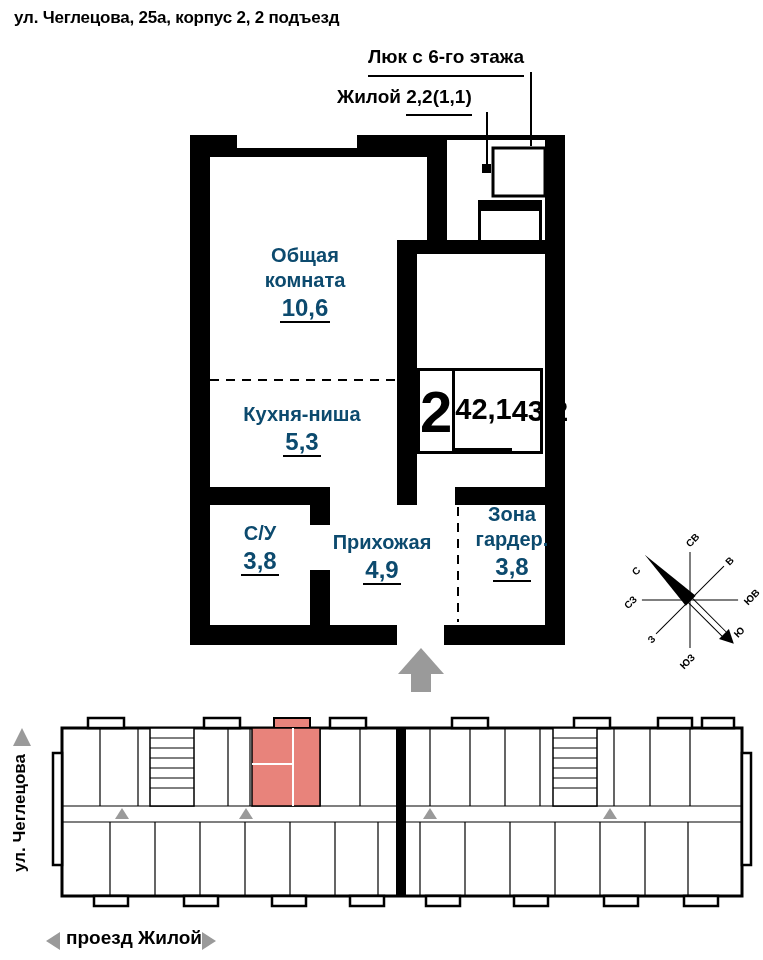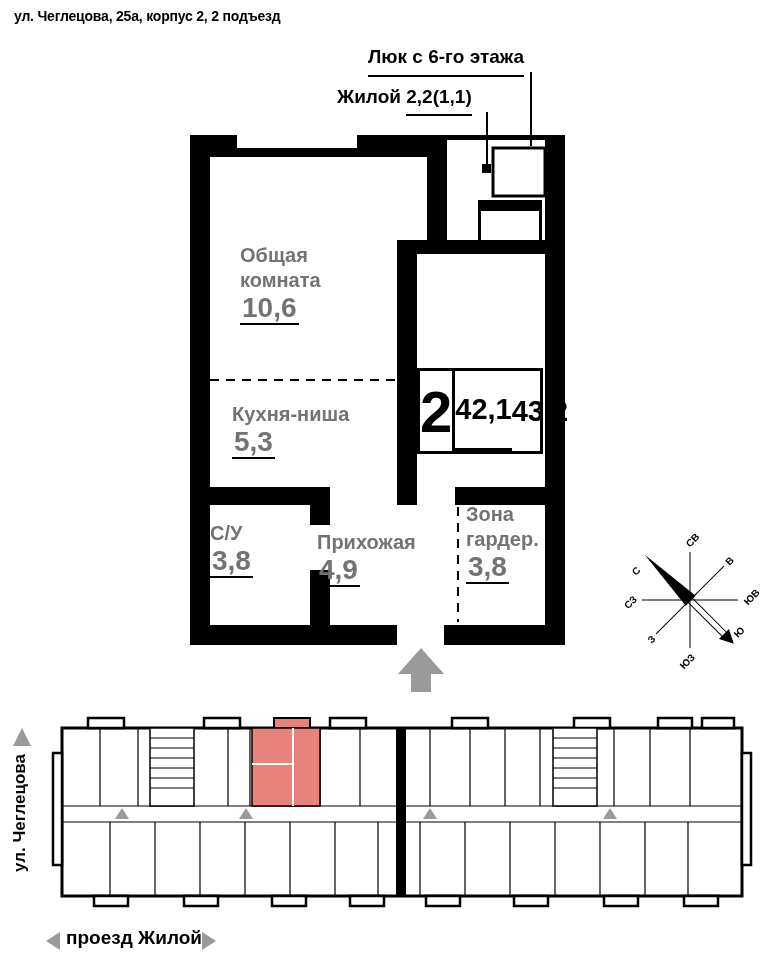--- a/index.html
+++ b/index.html
@@ -2,26 +2,26 @@
 <html><head>
 <meta charset="utf-8">
 <style>
   html,body { margin:0; padding:0; background:#fff; }
   .canvas {
     position:relative; width:763px; height:960px; background:#ffffff;
     font-family:"Liberation Sans", sans-serif; color:#000; overflow:hidden;
   }
   .abs { position:absolute; }
   svg.layer { position:absolute; left:0; top:0; }
-  .title { left:14px; top:8px; font-size:14px; font-weight:700; letter-spacing:-0.2px; }
+  .title { left:14px; top:8px; font-size:17px; font-weight:700; letter-spacing:-0.2px; }
   .callout { position:absolute; font-size:19px; font-weight:700; white-space:nowrap; }
   .u { border-bottom:2px solid #000; padding-bottom:7px; }
-  .room { position:absolute; text-align:left; font-weight:700; color:#737373; }
+  .room { position:absolute; text-align:center; font-weight:700; color:#0c4a6e; }
   .room .nm { font-size:20px; line-height:25px; }
-  .room .ar { font-size:28px; line-height:24px; margin-top:3px; }
+  .room .ar { font-size:24px; line-height:24px; margin-top:3px; }
   .room .ar span { border-bottom:2px solid #000; padding:0 2px; }
   .stamp {
     position:absolute; left:417px; top:368px; width:126px; height:86px;
     border:3px solid #000; background:#fff; display:flex; box-sizing:border-box;
   }
   .stamp .rn {
     width:46px; border-right:3px solid #000; display:flex; align-items:center;
     justify-content:center; font-size:58px; font-weight:700;
   }
   .stamp .areas { flex:1; display:flex; flex-direction:row; }

